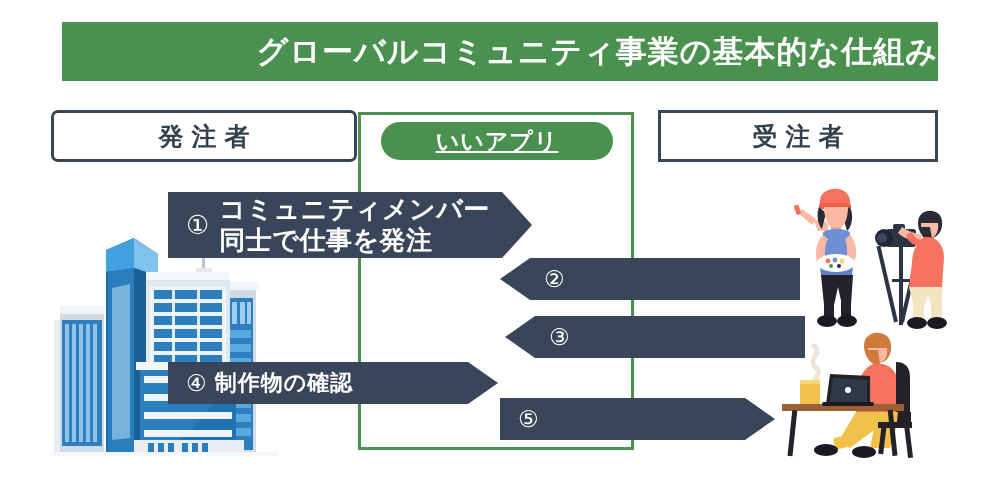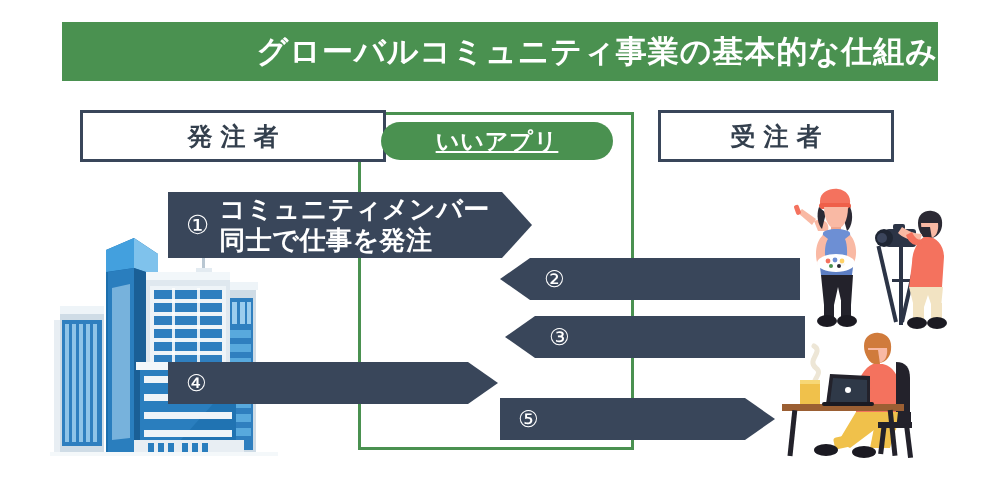--- a/index.html
+++ b/index.html
@@ -25,22 +25,22 @@
   
   .role-box {
     position: absolute; top: 110px; height: 52px;
     border: 3px solid #39465a; background: #ffffff;
     display: flex; align-items: center; justify-content: center;
   }
   .role-box .t {
     color: #333f4d; font-size: 25px; font-weight: 700; letter-spacing: 8px;
     text-indent: 8px; white-space: nowrap; line-height: 1;
   }
-  #role-left  { left: 80px;  width: 306px; }
-  #role-right { left: 658px; width: 236px; }
+  #role-left  { left: 51px;  width: 306px; border-radius: 7px; }
+  #role-right { left: 658px; width: 280px; }
 
   
   .center-frame {
     position: absolute; left: 358px; top: 112px; width: 276px; height: 338px;
     border: 3px solid #4a9150; background: transparent;
   }
 
   
   .app-pill {
     position: absolute; left: 381px; top: 122px; width: 232px; height: 38px;
@@ -334,19 +334,20 @@
   <div class="arrow left" id="arrow2">
     <span class="num">②</span>
   </div>
 
   <div class="arrow left" id="arrow3">
     <span class="num">③</span>
   </div>
 
   <div class="arrow right" id="arrow4">
     <span class="num">④</span>
+    <span class="label">制作物の確認</span>
   </div>
 
   <div class="arrow right" id="arrow5">
     <span class="num">⑤</span>
   </div>
 
 </div>
 
 </body></html>

